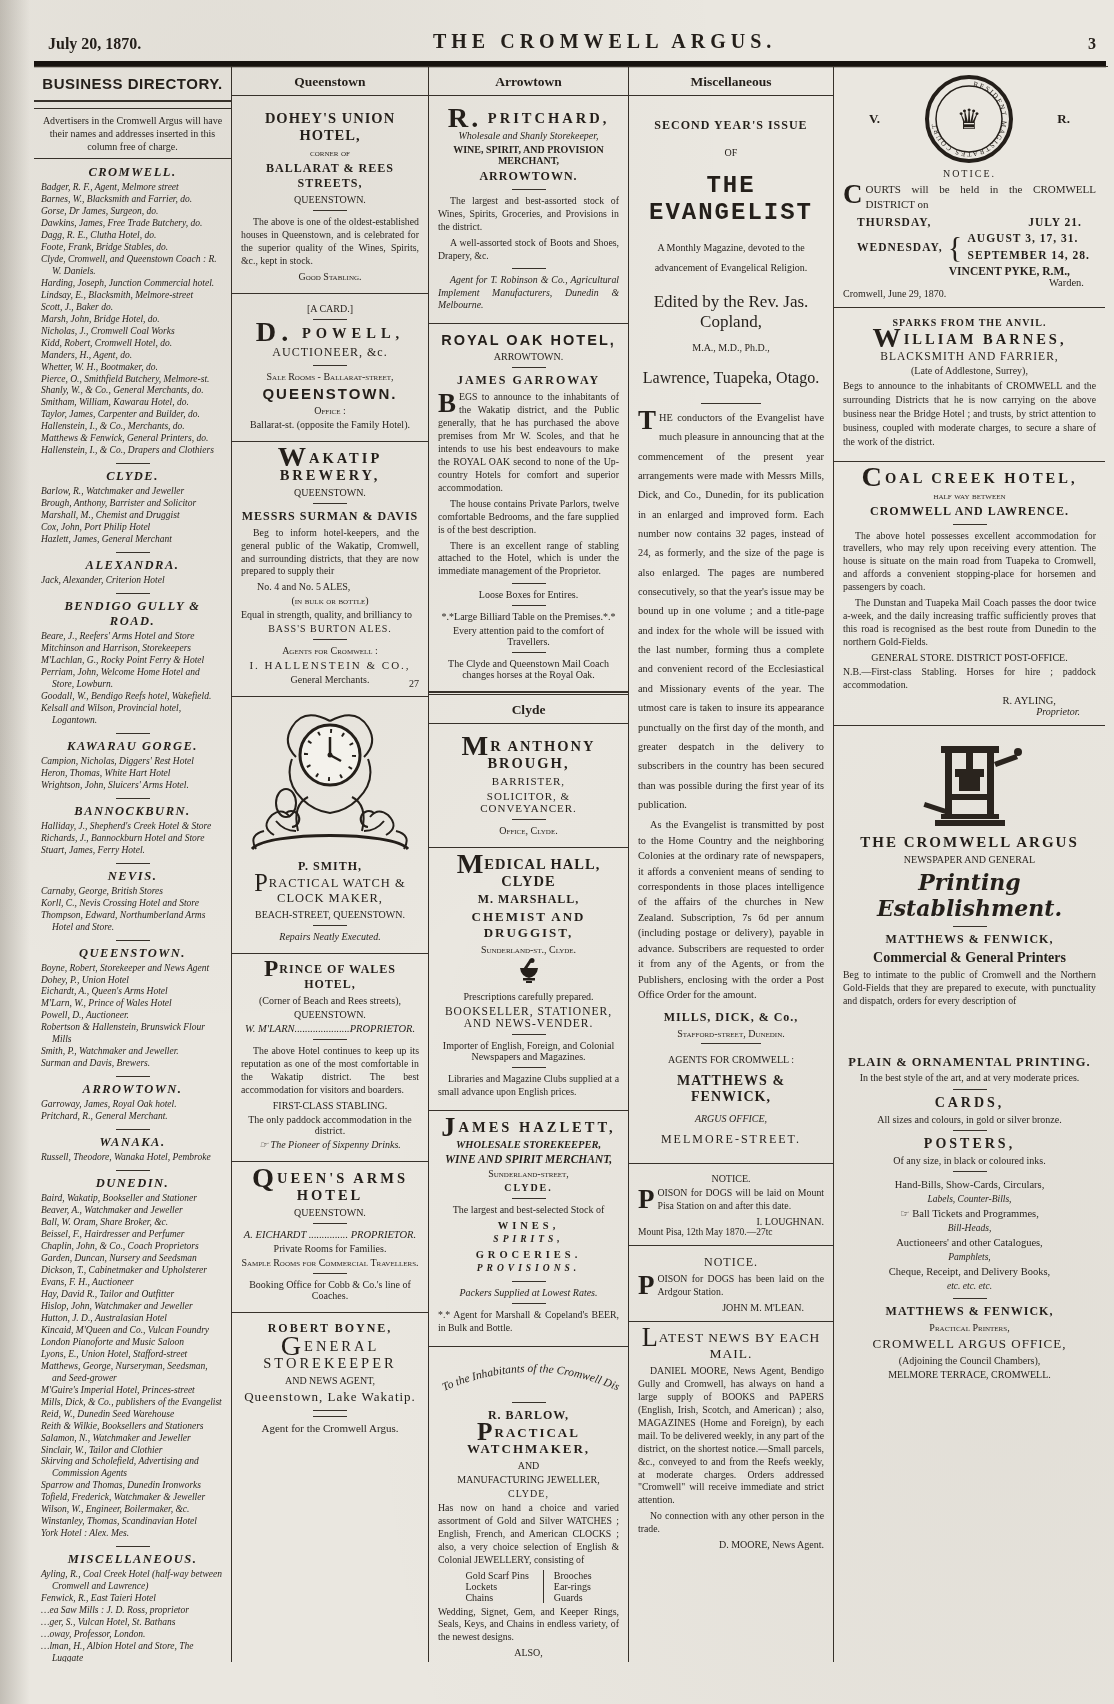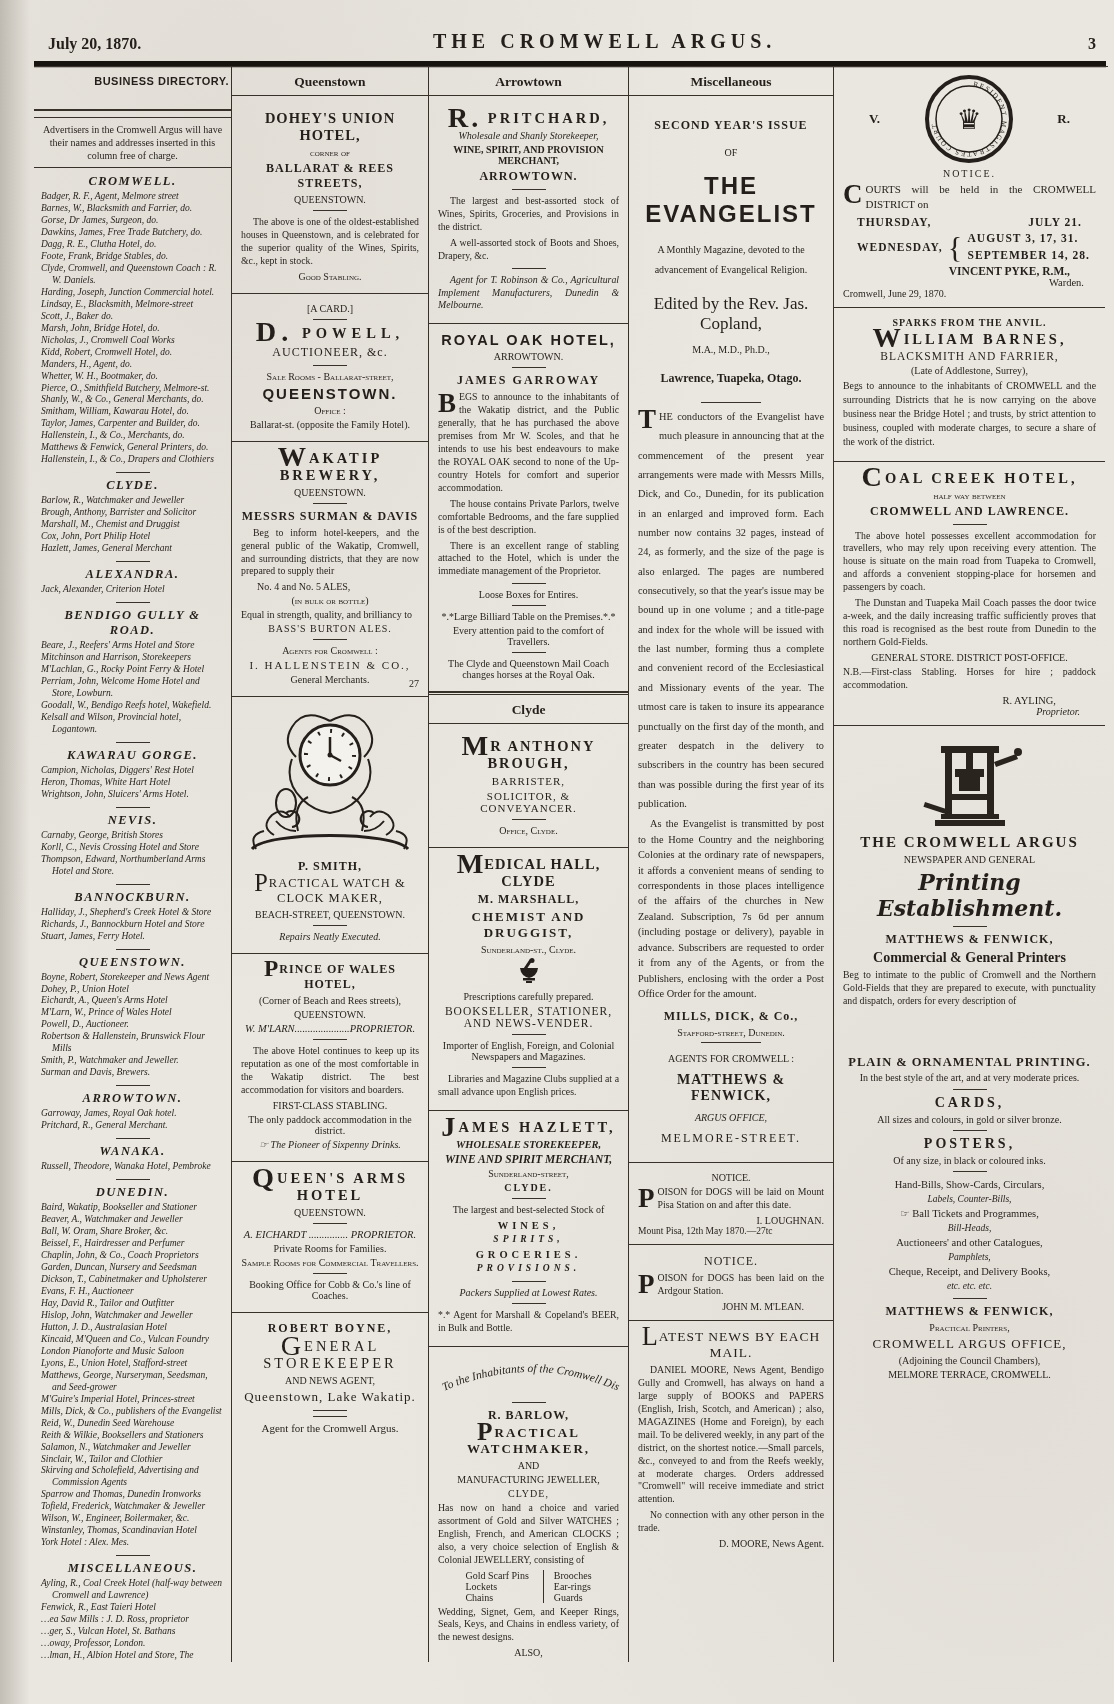--- a/index.html
+++ b/index.html
@@ -12,22 +12,22 @@
   .topbar{display:flex;align-items:flex-end;justify-content:space-between;padding:30px 18px 6px 48px;}
   .issue-date{font-weight:bold;font-size:16px;}
   .masthead{font-weight:bold;font-size:20px;letter-spacing:5px;margin:0;transform:translateX(-10px);}
   .page-no{font-weight:bold;font-size:16px;}
   .rule-thick{height:5px;background:#17130f;margin:2px 8px 0 34px;box-shadow:0 2px 0 rgba(23,19,15,.25);}
   .cols{display:flex;align-items:stretch;height:1596px;margin-left:34px;margin-right:6px;border-top:1px solid #3a342c;}
   .col{overflow:hidden;padding:0 7px;}
   .col + .col{border-left:1px solid #37312a;}
   .c1{width:197px;} .c2{width:197px;} .c3{width:200px;} .c4{width:205px;} .c5{width:272px;}
   .colhead{text-align:center;font-size:13.5px;padding:7px 0 5px;border-bottom:1px solid #37312a;margin:0 -7px 6px;}
-  .colhead-main{font-family:"Liberation Sans",sans-serif;font-weight:bold;font-size:11px;letter-spacing:.5px;
-        text-align:right;padding:8px 2px 22px;border-bottom:2px solid #37312a;margin:0 -7px 6px;}
+  .colhead-main{font-family:"Liberation Sans",sans-serif;font-weight:bold;font-size:15px;letter-spacing:.5px;
+        text-align:center;padding:8px 2px 8px;border-bottom:2px solid #37312a;margin:0 -7px 6px;}
   .ad{border-bottom:1px solid #37312a;padding:6px 1px 8px;margin:0 -7px;}
   .ad-inner{padding:0 8px;}
   .ad.last{border-bottom:none;}
   .c{text-align:center;}
   .t1{font-size:14.5px;font-weight:bold;letter-spacing:2px;text-align:center;margin:2px 0;}
   .t2{font-size:12px;font-weight:bold;letter-spacing:1px;text-align:center;margin:2px 0;}
   .dct::first-letter{font-size:1.95em;line-height:0;vertical-align:-0.13em;}
   .dcb{text-indent:0 !important;}
   .dcb::first-letter{float:left;font-size:27px;line-height:.78;padding:2px 3px 0 0;font-weight:bold;}
   .sans{font-family:"Liberation Sans",sans-serif;}
@@ -137,33 +137,33 @@
       </div>
       <div>
         <h3 class="dir-head">KAWARAU GORGE.</h3>
         <div>
             <div class="dir-entry">Campion, Nicholas, Diggers' Rest Hotel</div>
             <div class="dir-entry">Heron, Thomas, White Hart Hotel</div>
             <div class="dir-entry">Wrightson, John, Sluicers' Arms Hotel.</div>
           </div>
       </div>
       <div>
+        <h3 class="dir-head">BANNOCKBURN.</h3>
+        <div>
+            <div class="dir-entry">Halliday, J., Shepherd's Creek Hotel &amp; Store</div>
+            <div class="dir-entry">Richards, J., Bannockburn Hotel and Store</div>
+            <div class="dir-entry">Stuart, James, Ferry Hotel.</div>
+          </div>
+      </div>
+      <div>
         <h3 class="dir-head">NEVIS.</h3>
         <div>
             <div class="dir-entry">Carnaby, George, British Stores</div>
             <div class="dir-entry">Korll, C., Nevis Crossing Hotel and Store</div>
             <div class="dir-entry">Thompson, Edward, Northumberland Arms Hotel and Store.</div>
-          </div>
-      </div>
-      <div>
-        <h3 class="dir-head">BANNOCKBURN.</h3>
-        <div>
-            <div class="dir-entry">Halliday, J., Shepherd's Creek Hotel &amp; Store</div>
-            <div class="dir-entry">Richards, J., Bannockburn Hotel and Store</div>
-            <div class="dir-entry">Stuart, James, Ferry Hotel.</div>
           </div>
       </div>
       <div>
         <h3 class="dir-head">QUEENSTOWN.</h3>
         <div>
             <div class="dir-entry">Boyne, Robert, Storekeeper and News Agent</div>
             <div class="dir-entry">Dohey, P., Union Hotel</div>
             <div class="dir-entry">Eichardt, A., Queen's Arms Hotel</div>
             <div class="dir-entry">M'Larn, W., Prince of Wales Hotel</div>
             <div class="dir-entry">Powell, D., Auctioneer.</div>
@@ -477,25 +477,25 @@
         </div>
     </section>
 
     <section class="col c4">
       <h2 class="colhead">Miscellaneous</h2>
 
       <div class="ad">
           <div class="ad-inner">
         <div class="t2 sp1" style="margin-top:10px;">SECOND YEAR'S ISSUE</div>
         <div class="ln sc sm" style="margin:14px 0;">OF</div>
-        <div class="t1 sans sp2" style="font-size:24px;margin:12px 0;">THE EVANGELIST</div>
+        <div class="t1 sans sp2" style="font-size:24px;margin:12px 0;font-family:Liberation Mono, monospace;">THE EVANGELIST</div>
         <p class="ln" style="line-height:2;margin:10px 0;">A Monthly Magazine, devoted to the advancement of Evangelical Religion.</p>
         <div class="c" style="font-size:17px;margin:14px 0 8px;">Edited by the Rev. Jas. Copland,</div>
         <div class="ln" style="margin:10px 0;">M.A., M.D., Ph.D.,</div>
-        <div class="ln" style="font-size:12px;margin:16px 0;font-weight:bold;">Lawrence, Tuapeka, Otago.</div>
+        <div class="ln" style="font-size:16px;margin:16px 0;">Lawrence, Tuapeka, Otago.</div>
         <hr class="hr2">
         <p class="body dcb spread" style="font-size:10.3px;">THE conductors of the Evangelist have much pleasure in announcing that at the commencement of the present year arrangements were made with Messrs Mills, Dick, and Co., Dunedin, for its publication in an enlarged and improved form.  Each number now contains 32 pages, instead of 24, as formerly, and the size of the page is also enlarged.  The pages are numbered consecutively, so that the year's issue may be bound up in one volume ; and a title-page and index for the whole will be issued with the last number, forming thus a complete and convenient record of the Ecclesiastical and Missionary events of the year.  The utmost care is taken to insure its appearance punctually on the first day of the month, and greater despatch in the delivery to subscribers in the country has been secured than was possible during the first year of its publication.</p>
         <p class="body" style="font-size:10.3px;line-height:1.5;">As the Evangelist is transmitted by post to the Home Country and the neighboring Colonies at the ordinary rate of newspapers, it affords a convenient means of sending to correspondents in those places intelligence of the affairs of the churches in New Zealand.  Subscription, 7s 6d per annum (including postage or delivery), payable in advance.  Subscribers are requested to order it from any of the Agents, or from the Publishers, enclosing with the order a Post Office Order for the amount.</p>
         <div class="t2 sp1" style="margin-top:8px;">MILLS, DICK, &amp; Co.,</div>
         <div class="ln sc sm">Stafford-street, Dunedin.</div>
         <hr class="hr2">
         <div class="ln sc" style="margin-top:10px;">AGENTS FOR CROMWELL :</div>
         <div class="t1 sp1" style="font-size:14px;margin:8px 0;">MATTHEWS &amp; FENWICK,</div>
         <div class="ln it" style="margin:8px 0;">ARGUS OFFICE,</div>
         <div class="ln sp2" style="font-size:12px;margin:8px 0;">MELMORE-STREET.</div>

